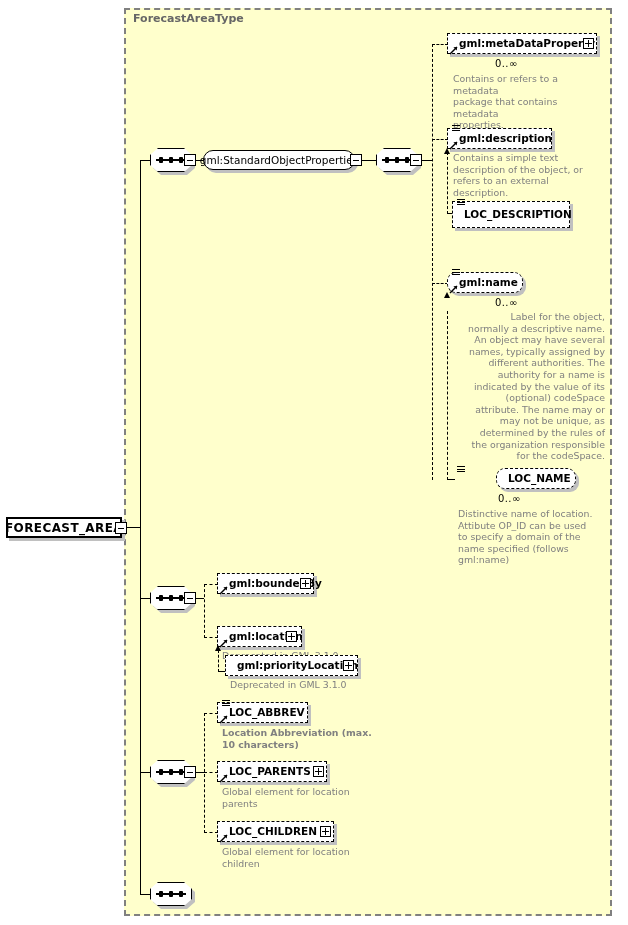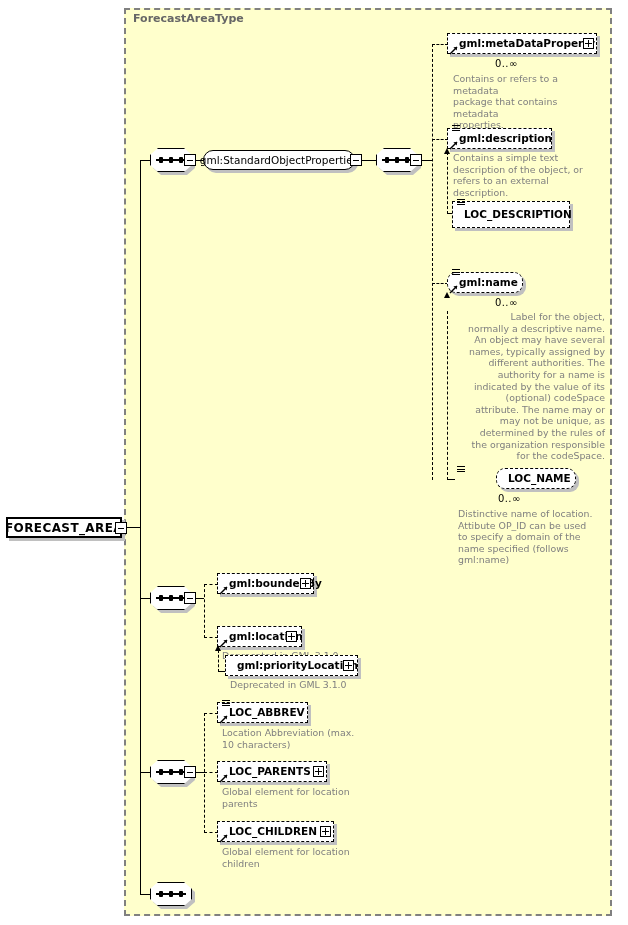--- a/index.html
+++ b/index.html
@@ -354,21 +354,21 @@
     <i></i>
       <i></i>
       <i></i>
   </div>
   <div class="refarrow" style="left:219px;top:714px;">
     <svg width="10" height="10" viewBox="0 0 10 10">
         <path d="M1,9 L8,2" stroke="#000" stroke-width="1.4" fill="none"></path>
         <path d="M8,2 L4.4,2.2 L7.8,5.6 Z" fill="#000"></path>
       </svg>
   </div>
-  <div class="note" style="left:222px;top:727px;width:160px;">Location Abbreviation (max.
+  <div class="note" style="left:222px;top:727px;width:160px;font-weight:bold;">Location Abbreviation (max.
 10 characters)</div>
 
   <div class="dl h" style="left:204px;top:772px;width:14px;"></div>
   <div class="ebox dashed" style="left:217px;top:761px;width:110px;height:21px;">
     <span class="lbl">LOC_PARENTS</span>
   </div>
   <div class="refarrow" style="left:219px;top:773px;">
     <svg width="10" height="10" viewBox="0 0 10 10">
         <path d="M1,9 L8,2" stroke="#000" stroke-width="1.4" fill="none"></path>
         <path d="M8,2 L4.4,2.2 L7.8,5.6 Z" fill="#000"></path>

